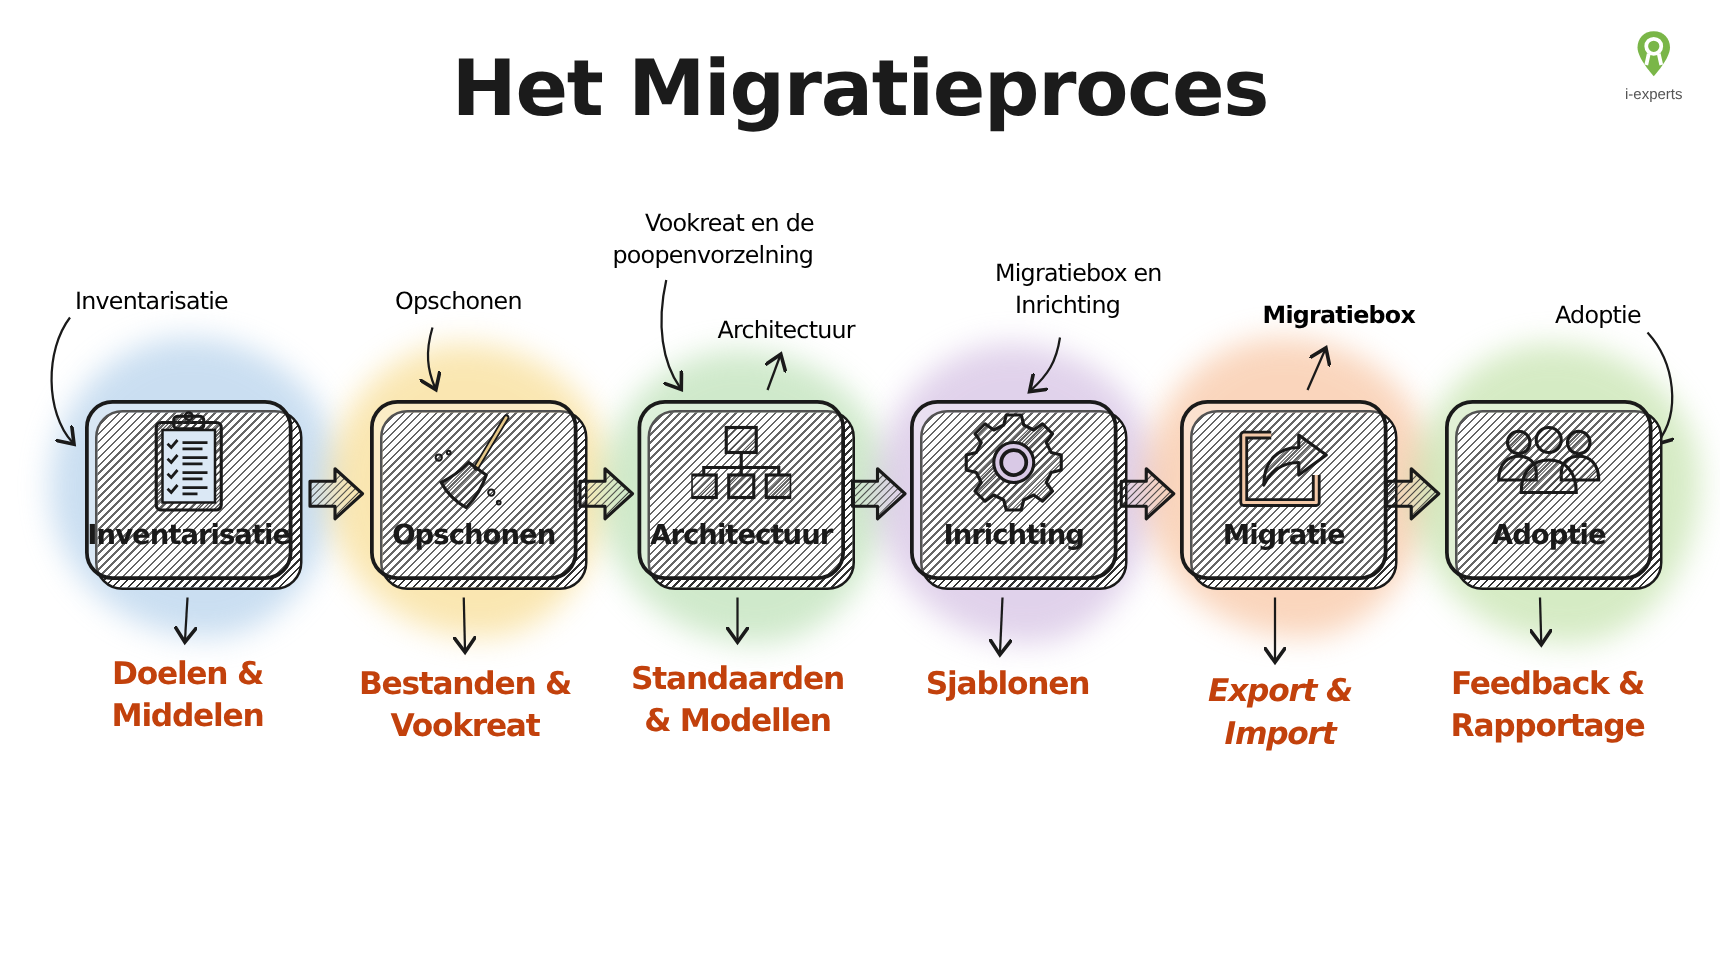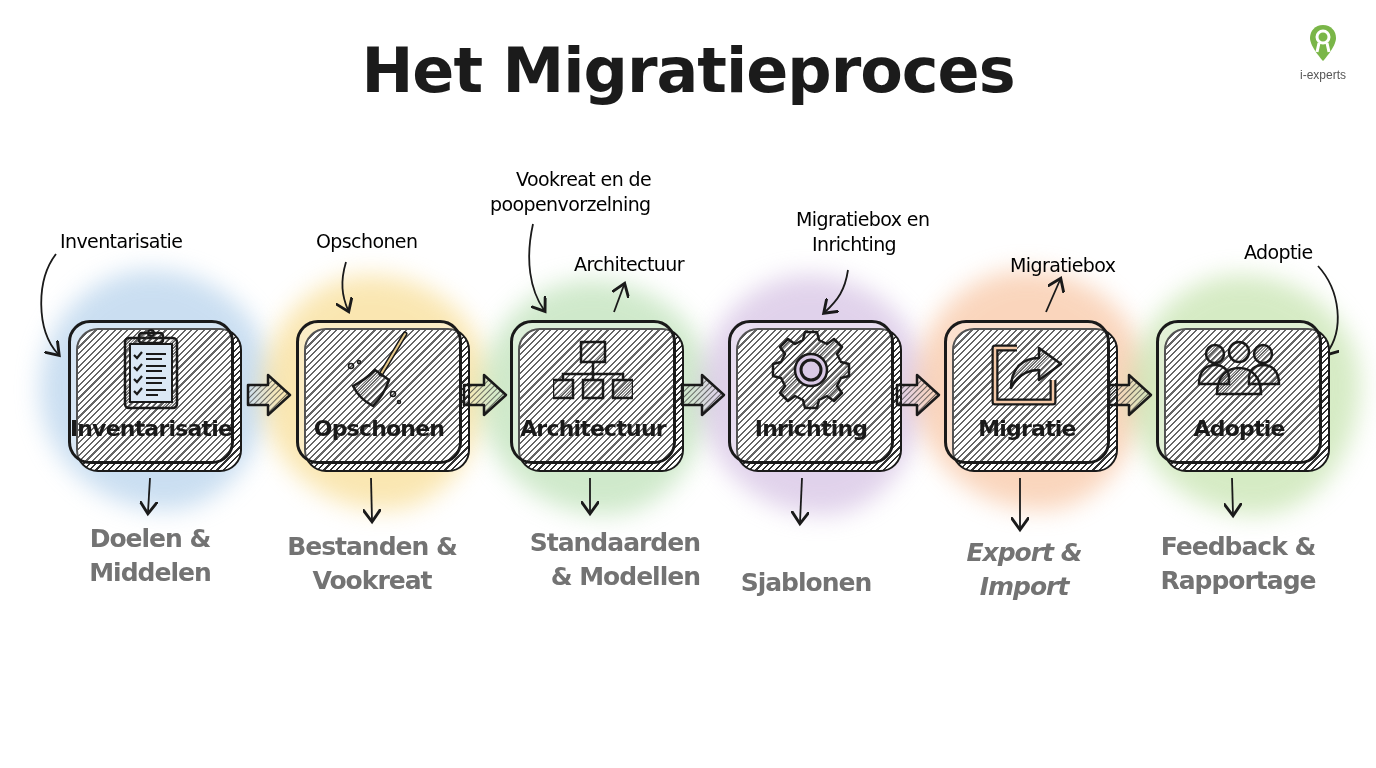--- a/index.html
+++ b/index.html
@@ -35,21 +35,21 @@
 
   .conn { position: absolute; top: 372px; width: 46px; height: 46px; }
 
   .annot {
     position: absolute; font-family: "DejaVu Sans", sans-serif; font-size: 19px;
     letter-spacing: -0.6px; color: #000000; text-align: center; line-height: 25px; white-space: nowrap;
   }
   .bottom {
     position: absolute; top: 522px; width: 220px; text-align: center;
     font-family: "DejaVu Sans", sans-serif; font-weight: bold; font-size: 25px;
-    letter-spacing: -1px; line-height: 34px; color: #737373;
+    letter-spacing: -1px; line-height: 34px; color: #c2410c;
   }
   svg.lines { position: absolute; left: 0; top: 0; width: 1376px; height: 768px; pointer-events: none; }
 </style>
 </head>
 <body>
 
 <div class="blob" style="left:40px;top:270px;width:230px;height:240px;background:#9fc4e6;"></div>
 <div class="blob" style="left:262px;top:275px;width:225px;height:235px;background:#f6d373;"></div>
 <div class="blob" style="left:480px;top:280px;width:230px;height:235px;background:#a9d8a1;"></div>
 <div class="blob" style="left:700px;top:275px;width:225px;height:240px;background:#c8aedb;"></div>
@@ -90,21 +90,21 @@
   </g>
 </svg>
 
 <div class="annot" style="left:60px;top:229px;">Inventarisatie</div>
 <div class="annot" style="left:316px;top:229px;">Opschonen</div>
 <div class="annot" style="left:516px;top:167px;">Vookreat en de</div>
 <div class="annot" style="left:490px;top:192px;">poopenvorzelning</div>
 <div class="annot" style="left:574px;top:252px;">Architectuur</div>
 <div class="annot" style="left:796px;top:207px;">Migratiebox en</div>
 <div class="annot" style="left:812px;top:232px;">Inrichting</div>
-<div class="annot" style="left:1010px;top:253px;">Migratiebox</div>
+<div class="annot" style="left:1010px;top:240px;font-weight:bold;">Migratiebox</div>
 <div class="annot" style="left:1244px;top:240px;">Adoptie</div>
 
 <div class="step" style="left:68px;">
   <div class="shadow"></div>
   <div class="box"></div>
   <svg class="icon" viewBox="0 0 80 84">
     <defs>
         <pattern id="hat" width="4" height="4" patternUnits="userSpaceOnUse" patternTransform="rotate(45)">
           <line x1="0" y1="0" x2="0" y2="4" stroke="#333" stroke-width="1.4"></line>
         </pattern>
@@ -225,25 +225,25 @@
 </div>
 
 <div class="bottom" style="left:40px;">
   <div>Doelen &amp;</div>
   <div>Middelen</div>
 </div>
 <div class="bottom" style="left:262px;top:530px;">
   <div>Bestanden &amp;</div>
   <div>Vookreat</div>
 </div>
-<div class="bottom" style="left:480px;top:526px;text-align:right;">
+<div class="bottom" style="left:480px;top:526px;">
   <div>Standaarden</div>
   <div>&amp; Modellen</div>
 </div>
-<div class="bottom" style="left:696px;top:530px;margin-top:36px;">
+<div class="bottom" style="left:696px;top:530px;">
   <div>Sjablonen</div>
 </div>
 <div class="bottom" style="left:914px;top:536px;font-style:italic;">
   <div>Export &amp;</div>
   <div>Import</div>
 </div>
 <div class="bottom" style="left:1128px;top:530px;">
   <div>Feedback &amp;</div>
   <div>Rapportage</div>
 </div>

